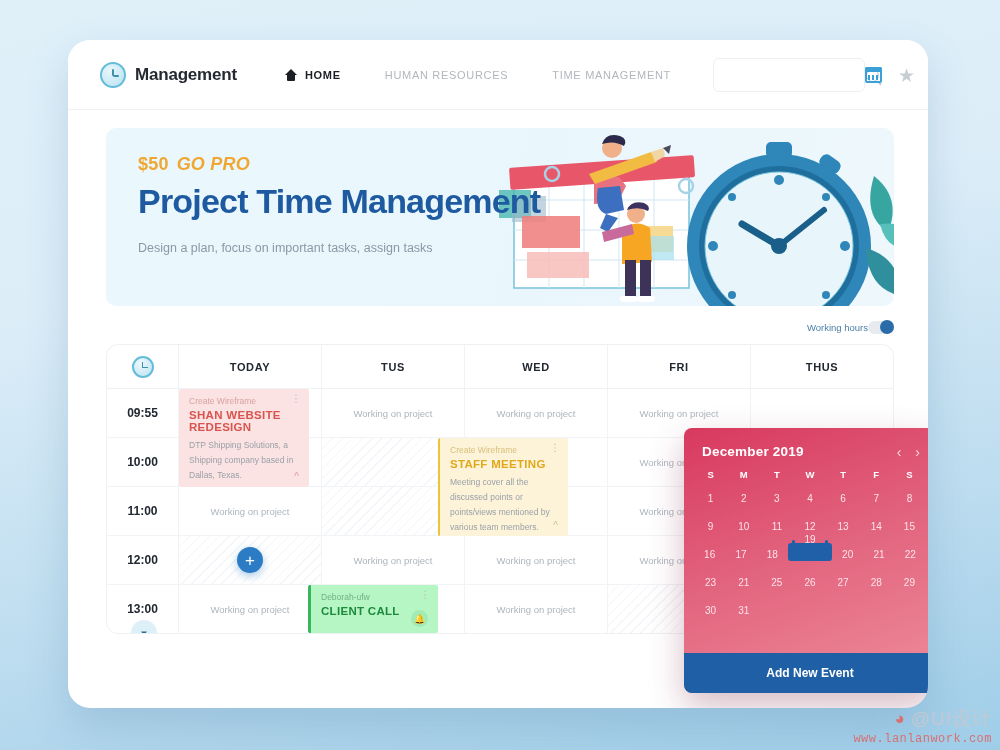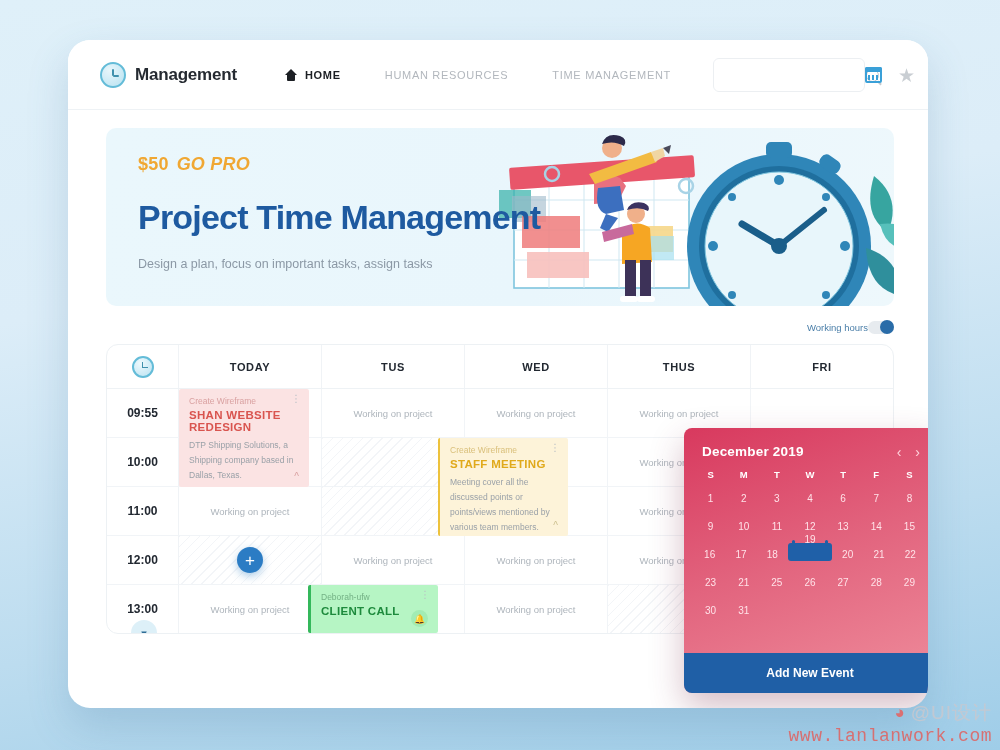--- a/index.html
+++ b/index.html
@@ -124,21 +124,21 @@
     background: linear-gradient(100deg, #eaf7fc 0%, #e9f6fc 55%, #eef8fc 100%);
     border-radius: 10px;
     position: relative;
     overflow: hidden;
   }
   .hero-text { padding: 26px 0 0 32px; position: relative; z-index: 4; }
   .hero-tag { font-size: 18px; font-weight: bold; color: #f0a732; letter-spacing: 0.2px; }
   .hero-tag .pro { margin-left: 8px; font-style: italic; }
   .hero-title {
     font-size: 34px; font-weight: bold; color: #1e5aa0;
-    letter-spacing: -0.8px; margin-top: 23px;
+    letter-spacing: -0.8px; margin-top: 7px;
   }
   .hero-sub { font-size: 12.5px; color: #8b98a5; margin-top: 20px; }
 
   
   .illo { position: absolute; right: 0; top: 0; width: 400px; height: 178px; }
   .illo svg { display:block; }
 
   
   .wh-row {
     display: flex; align-items: center; justify-content: flex-end;
@@ -309,21 +309,21 @@
   .watermark {
     position: absolute; right: 8px; bottom: 4px;
     text-align: right; opacity: 0.85; pointer-events: none;
   }
   .wm-top {
     font-size: 19px; color: #c8c8cf; letter-spacing: 1px;
     display: flex; align-items: center; gap: 5px; justify-content: flex-end;
   }
   .wm-logo { font-size: 17px; color: #e6615f; }
   .wm-bot {
-    font-size: 18px; color: #e0615f;
+    font-size: 12px; color: #e0615f;
     font-family: "Liberation Mono", monospace; letter-spacing: 0.5px;
   }
 </style>
 </head>
 <body>
 
 <div class="app-window">
 
   <div class="header">
     <div class="brand">
@@ -443,22 +443,22 @@
 
   <div class="schedule">
 
     <div class="sched-head">
       <div class="cell col-time">
         <span class="head-clock"></span>
       </div>
       <div class="cell col-day">TODAY</div>
       <div class="cell col-day">TUS</div>
       <div class="cell col-day">WED</div>
+      <div class="cell col-day">FRI</div>
       <div class="cell col-day">THUS</div>
-      <div class="cell col-day">FRI</div>
     </div>
 
     <div class="sched-row">
       <div class="time-cell">09:55</div>
       <div class="day-cell"></div>
       <div class="day-cell">Working on project</div>
       <div class="day-cell">Working on project</div>
       <div class="day-cell">Working on project</div>
       <div class="day-cell"></div>
     </div>

